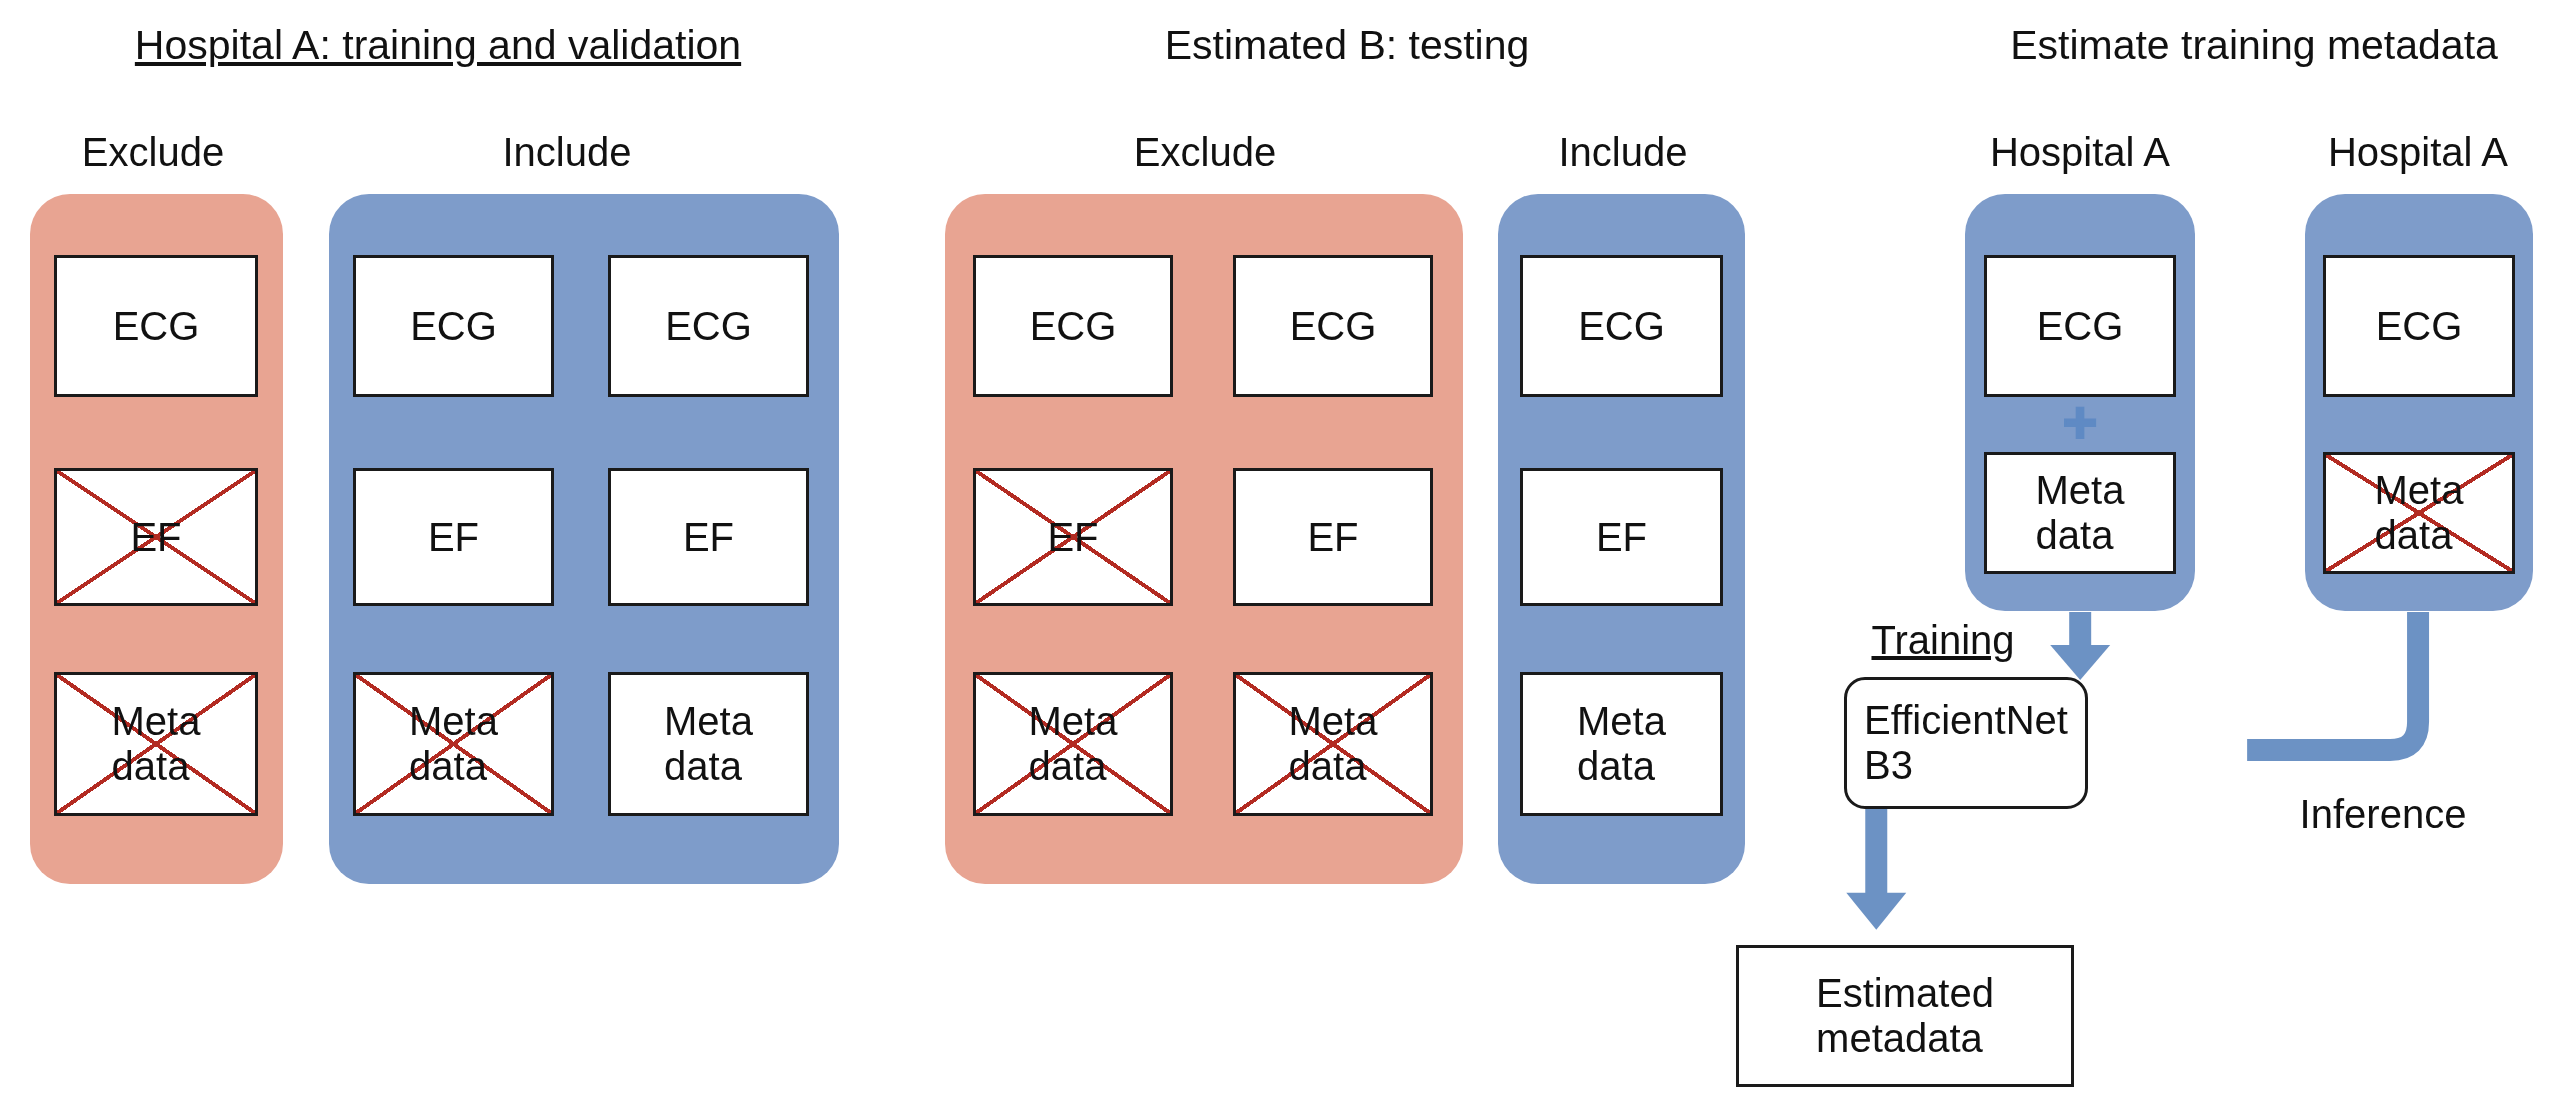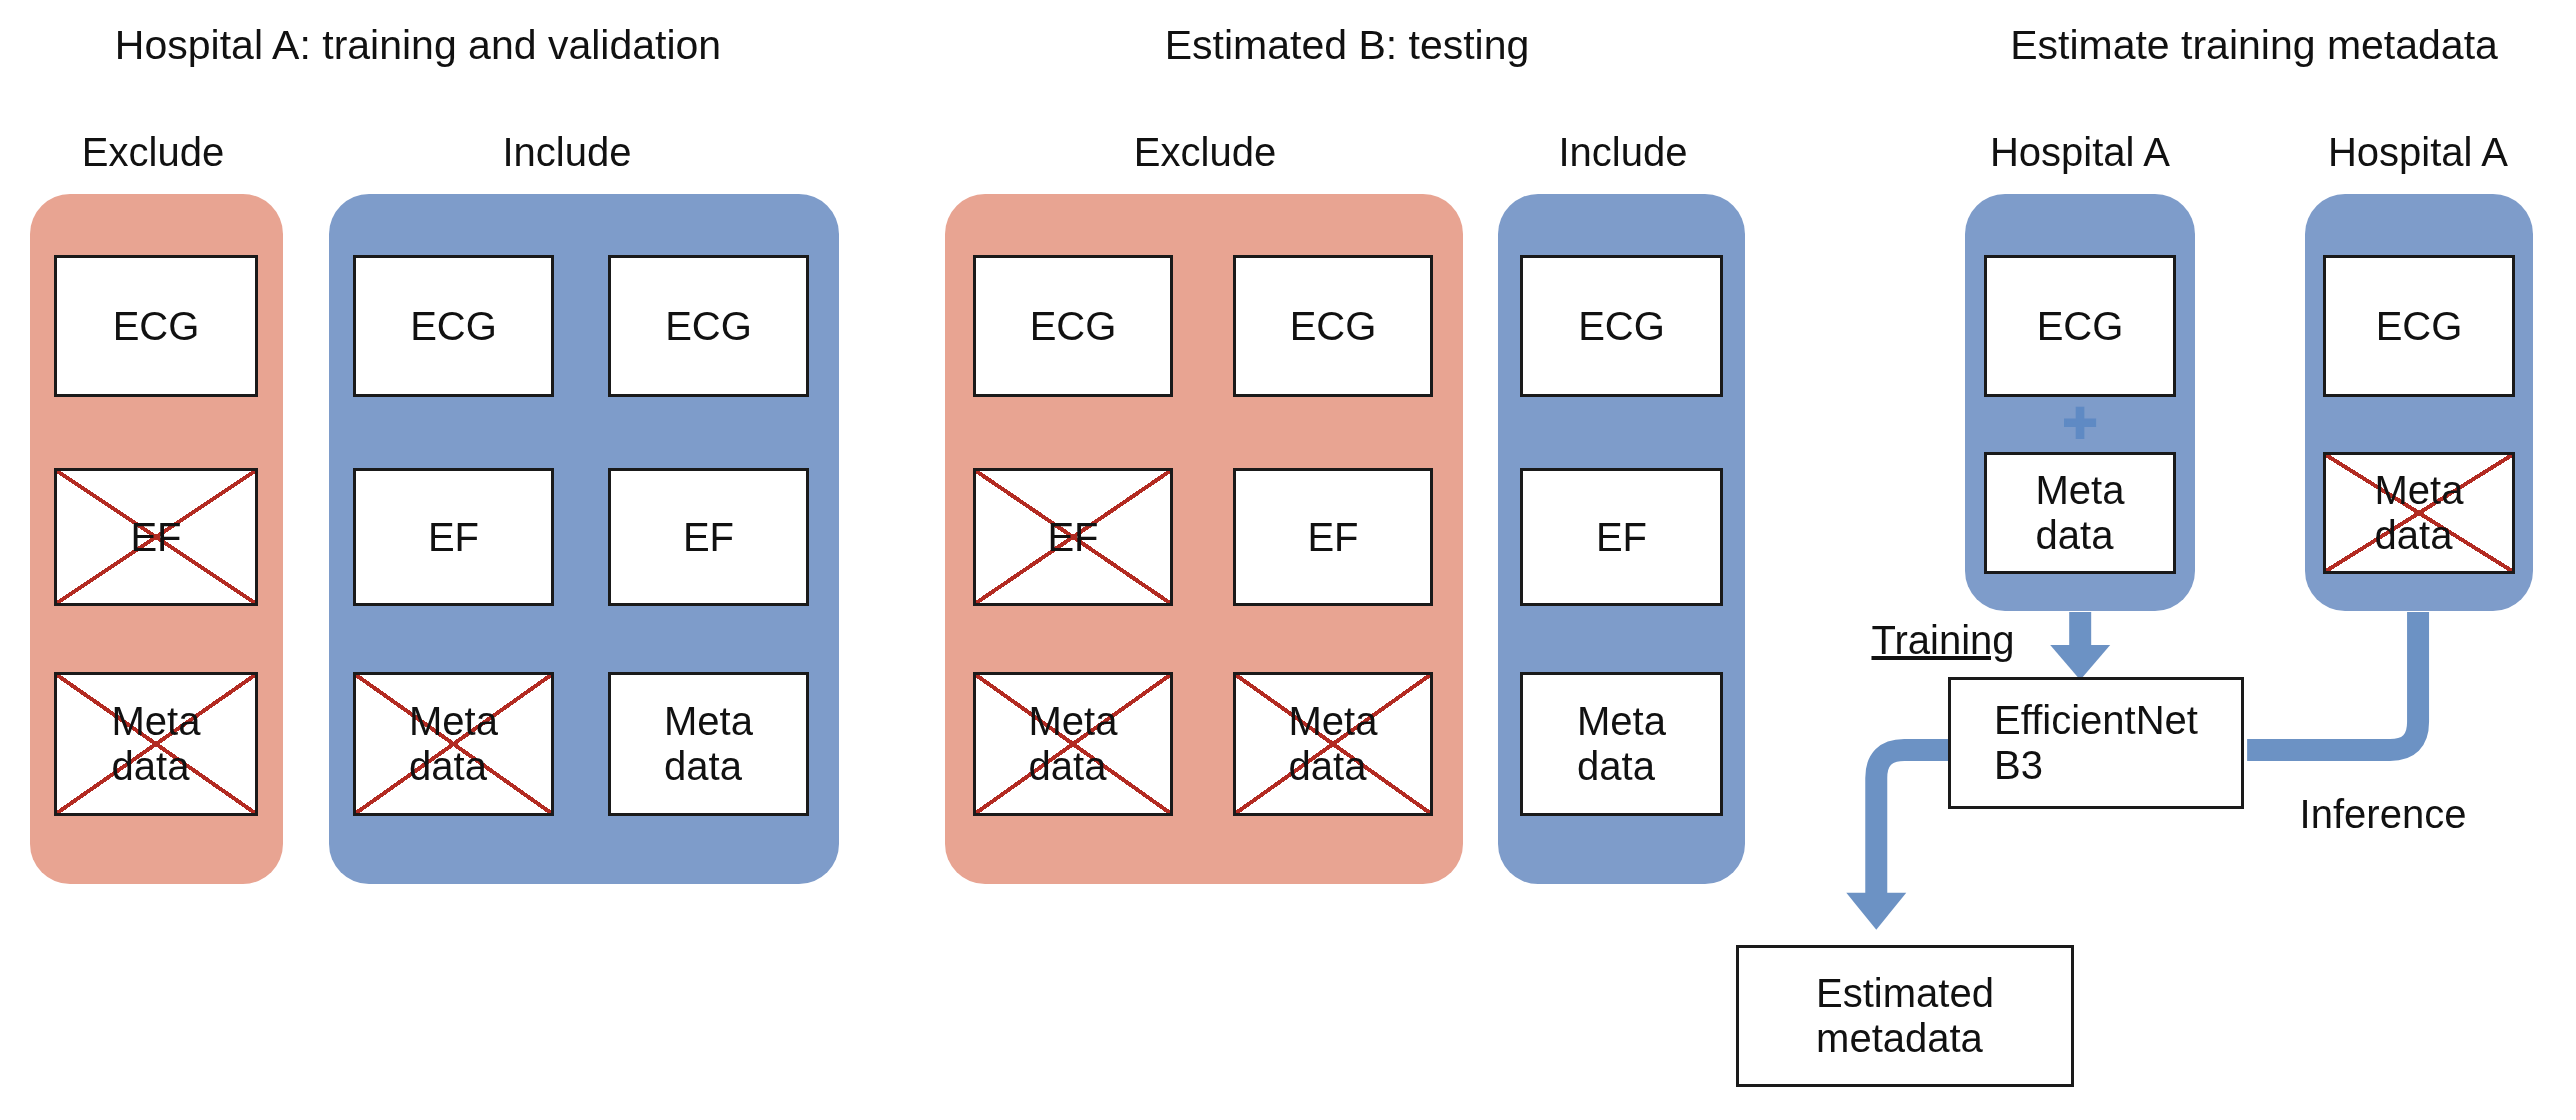--- a/index.html
+++ b/index.html
@@ -66,21 +66,21 @@
     width: 2576px;
     height: 1121px;
     pointer-events: none;
   }
 </style>
 </head>
 <body>
 
 <div class="canvas">
 
-  <div class="title" style="left:418px; top:22px;">Hospital A: training and validation</div>
+  <div class="title" style="left:438px; top:22px;text-decoration:underline;">Hospital A: training and validation</div>
   <div class="title" style="left:1347px; top:22px;">Estimated B: testing</div>
   <div class="title" style="left:2254px; top:22px;">Estimate training metadata</div>
 
   <div class="grouplabel" style="left:153px; top:130px;">Exclude</div>
   <div class="grouplabel" style="left:567px; top:130px;">Include</div>
 
   <div class="panel salmon" style="left:30px; top:194px; width:253px; height:690px;"></div>
   <div class="panel blue" style="left:329px; top:194px; width:510px; height:690px;"></div>
 
   <div class="wbox" style="left:54px; top:255px; width:204px; height:142px;">ECG</div>
@@ -138,19 +138,19 @@
   <div class="grouplabel" style="left:2383px; top:792px;">Inference</div>
 
   <svg class="overlay" viewBox="0 0 2577 1121">
     <path d="M2081 612 L2081 648" fill="none" stroke-width="22" stroke="#6C92C4"></path>
     <polygon points="2051,645 2111,645 2081,680" fill="#6C92C4"></polygon>
     <path d="M2419 612 L2419 722 Q2419 750 2391 750 L2248 750" fill="none" stroke-width="22" stroke="#6C92C4"></path>
     <path d="M1952 750 L1905 750 Q1877 750 1877 778 L1877 896" fill="none" stroke-width="22" stroke="#6C92C4"></path>
     <polygon points="1847,893 1907,893 1877,930" fill="#6C92C4"></polygon>
   </svg>
 
-  <div class="wbox" style="left:1948px; top:677px; width:296px; height:132px;">EfficientNet
+  <div class="wbox" style="left:1844px; top:677px; width:244px; height:132px;border-radius:21px;">EfficientNet
 B3</div>
   <div class="wbox" style="left:1736px; top:945px; width:338px; height:142px;">Estimated
 metadata</div>
 
 </div>
 
 
 </body></html>

